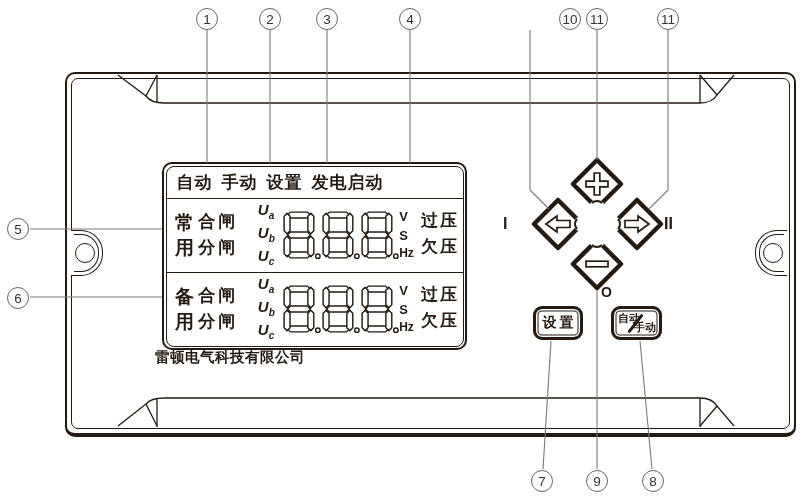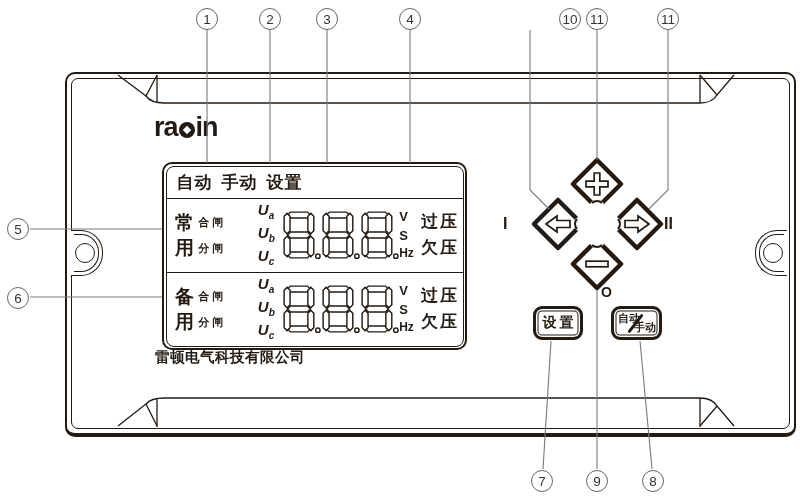--- a/index.html
+++ b/index.html
@@ -37,29 +37,29 @@
   .lcd{ position:absolute; left:162px; top:162px; width:301px; height:184px;
     border:2px solid var(--ink); border-radius:10px; background:#fff; }
   .lcd-in{ position:absolute; inset:1.5px; border:1px solid var(--ink); border-radius:8px;
     display:flex; flex-direction:column; overflow:hidden; }
   .mode-row{ height:31px; flex:0 0 auto; border-bottom:1.5px solid var(--ink);
     display:flex; align-items:center; gap:9px; padding-left:10px;
     font-weight:bold; font-size:17px; letter-spacing:1px; }
   .lcd-row{ flex:1 1 auto; display:flex; align-items:center; padding-left:8px; }
   .lcd-row.first{ border-bottom:1.5px solid var(--ink); }
   .col-src{ width:22px; font-size:19px; font-weight:bold; line-height:25px; text-align:center; }
-  .col-sw{ width:46px; margin-left:4px; font-size:11px; font-weight:bold; letter-spacing:3px; line-height:26px; white-space:nowrap; }
+  .col-sw{ width:46px; margin-left:4px; font-size:17px; font-weight:bold; letter-spacing:3px; line-height:26px; white-space:nowrap; }
   .col-u{ width:27px; margin-left:18px; font-style:italic; font-size:15px; line-height:17px; font-weight:bold; }
   .col-u sub{ font-size:10px; }
   .digits{ display:flex; align-items:center; }
   .digits svg{ width:39px; height:50px; display:block; }
   .col-units{ width:22px; height:50px; display:flex; flex-direction:column; justify-content:space-between;
     font-weight:bold; font-size:13px; line-height:13px; }
   .col-units .hz{ font-size:12px; }
-  .col-status{ width:46px; margin-left:2px; font-size:17px; font-weight:bold; letter-spacing:2px; line-height:26px; white-space:nowrap; }
+  .col-status{ width:46px; margin-left:2px; font-size:17px; font-weight:bold; letter-spacing:2px; line-height:26px; white-space:nowrap;font-family:Liberation Mono, monospace; }
 
   .company{ position:absolute; left:155px; top:348px; font-size:14.5px; font-weight:bold; letter-spacing:0.5px; }
 
   
   .side-label{ position:absolute; font-size:16px; font-weight:bold; color:var(--ink); }
 
   
   .pbtn{ position:absolute; top:306px; height:34px; background:#fff; border:3.5px solid var(--ink);
     border-radius:9px; box-shadow:inset 0 0 0 1.5px #fff, inset 0 0 0 2.5px var(--ink); box-sizing:border-box; }
   .pbtn.set{ left:533px; width:50px; display:flex; align-items:center; justify-content:center;
@@ -120,34 +120,28 @@
 
   <div class="tab left" style="z-index:3">
     <div class="tab-inner"></div>
     <div class="hole"></div>
   </div>
   <div class="tab right" style="z-index:3">
     <div class="tab-inner"></div>
     <div class="hole"></div>
   </div>
 
-  <div class="logo" style="z-index:3">
-    <span>ra</span>
-      <span class="mark">
-        <i></i>
-      </span>
-      <span>in</span>
-  </div>
 
   <div class="lcd" style="z-index:3">
     <div class="lcd-in">
       <div class="mode-row">
         <span>自动</span>
         <span>手动</span>
         <span>设置</span>
+        <span>发电启动</span>
       </div>
 
       <div class="lcd-row first">
         <div class="col-src">
           <div>常</div>
           <div>用</div>
         </div>
         <div class="col-sw">
           <div>合闸</div>
           <div>分闸</div>

